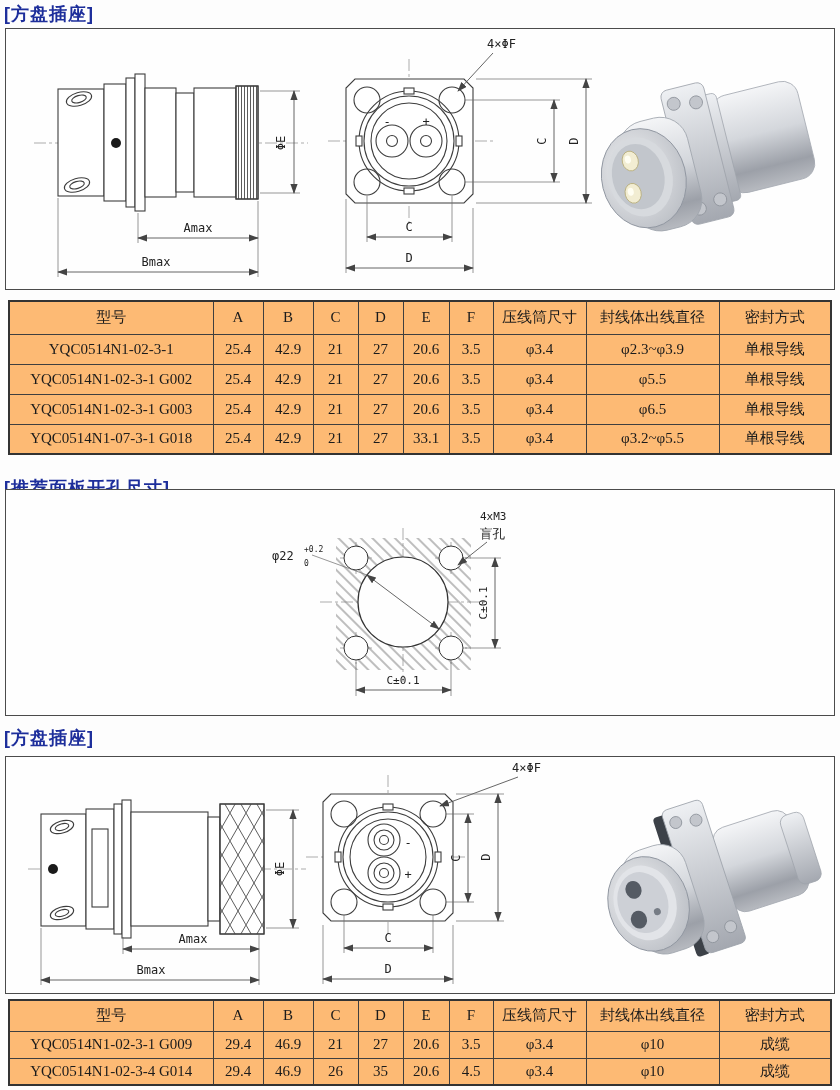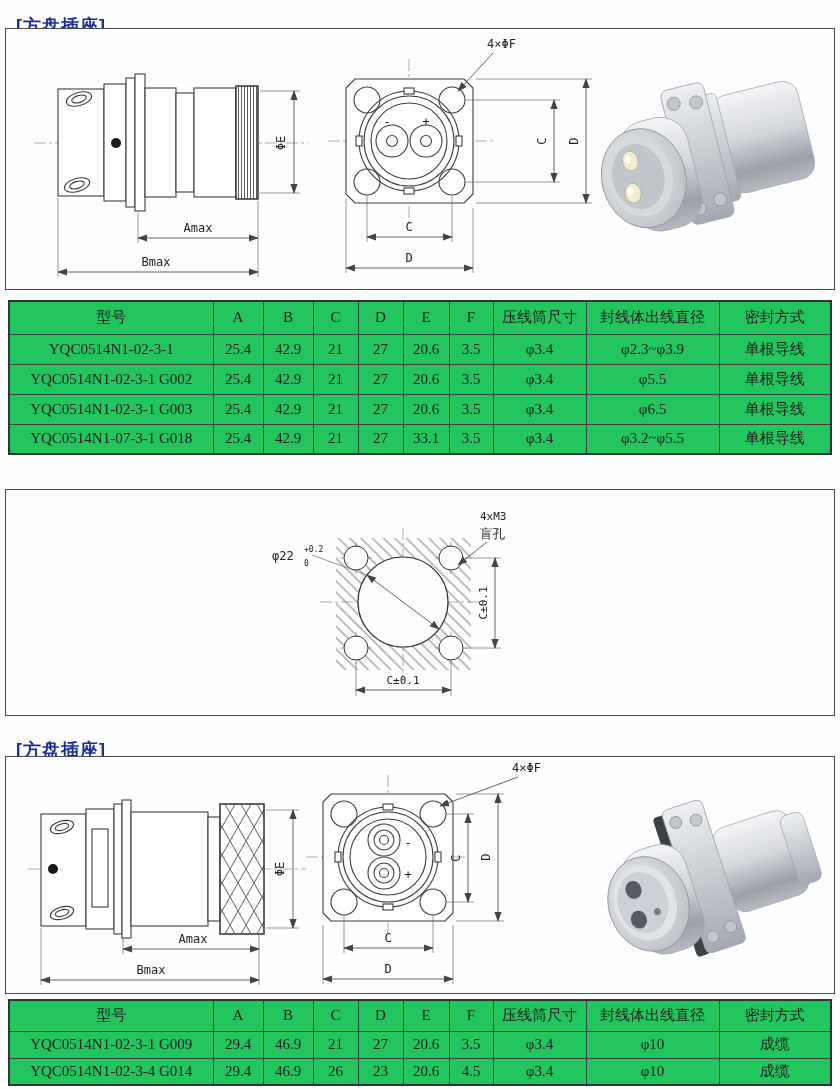--- a/index.html
+++ b/index.html
@@ -1,19 +1,19 @@
 <!DOCTYPE html>
 <html><head>
 <meta charset="utf-8">
 <style>
   html,body{margin:0;padding:0;background:#fff;}
   .page{position:relative;width:840px;height:1090px;background:#fdfdfd;font-family:"Liberation Sans",sans-serif;overflow:hidden;}
-  .sec-title{position:absolute;margin:12px;font-size:18px;font-weight:bold;color:#1d2e9b;letter-spacing:1px;font-family:"Liberation Sans",sans-serif;}
+  .sec-title{position:absolute;margin:0;font-size:18px;font-weight:bold;color:#1d2e9b;letter-spacing:1px;font-family:"Liberation Sans",sans-serif;}
   .box{position:absolute;border:1px solid #4b4b4b;background:#fefefe;}
-  .spec{position:absolute;border-collapse:collapse;table-layout:fixed;background:#22c55e;border:2px solid #333;}
+  .spec{position:absolute;border-collapse:collapse;table-layout:fixed;background:#fdba74;border:2px solid #333;}
   .spec td,.spec th{border:1px solid #3f3f3f;text-align:center;vertical-align:middle;
     font-family:"Liberation Serif","DejaVu Serif",serif;font-size:15px;font-weight:normal;color:#1b1b1b;padding:0 2px;}
   .spec .hrow{height:33px;}
   .spec .drow{height:30px;}
   .spec2 .hrow{height:31px;}
   .spec2 .drow{height:27px;}
   svg .out{stroke:#3d3d3d;stroke-width:1.1;fill:#fff;}
   svg .ln{stroke:#3d3d3d;stroke-width:1.1;fill:none;}
   svg .dim{stroke:#555;stroke-width:0.9;fill:none;}
   svg .thin{stroke:#6a6a6a;stroke-width:0.7;fill:none;}
@@ -416,21 +416,21 @@
       <td>3.5</td>
       <td>φ3.4</td>
       <td>φ10</td>
       <td>成缆</td>
     </tr>
     <tr class="drow">
       <td>YQC0514N1-02-3-4 G014</td>
       <td>29.4</td>
       <td>46.9</td>
       <td>26</td>
-      <td>23</td>
+      <td>35</td>
       <td>20.6</td>
       <td>4.5</td>
       <td>φ3.4</td>
       <td>φ10</td>
       <td>成缆</td>
     </tr>
   </tbody>
     </table>
 
 </div>

